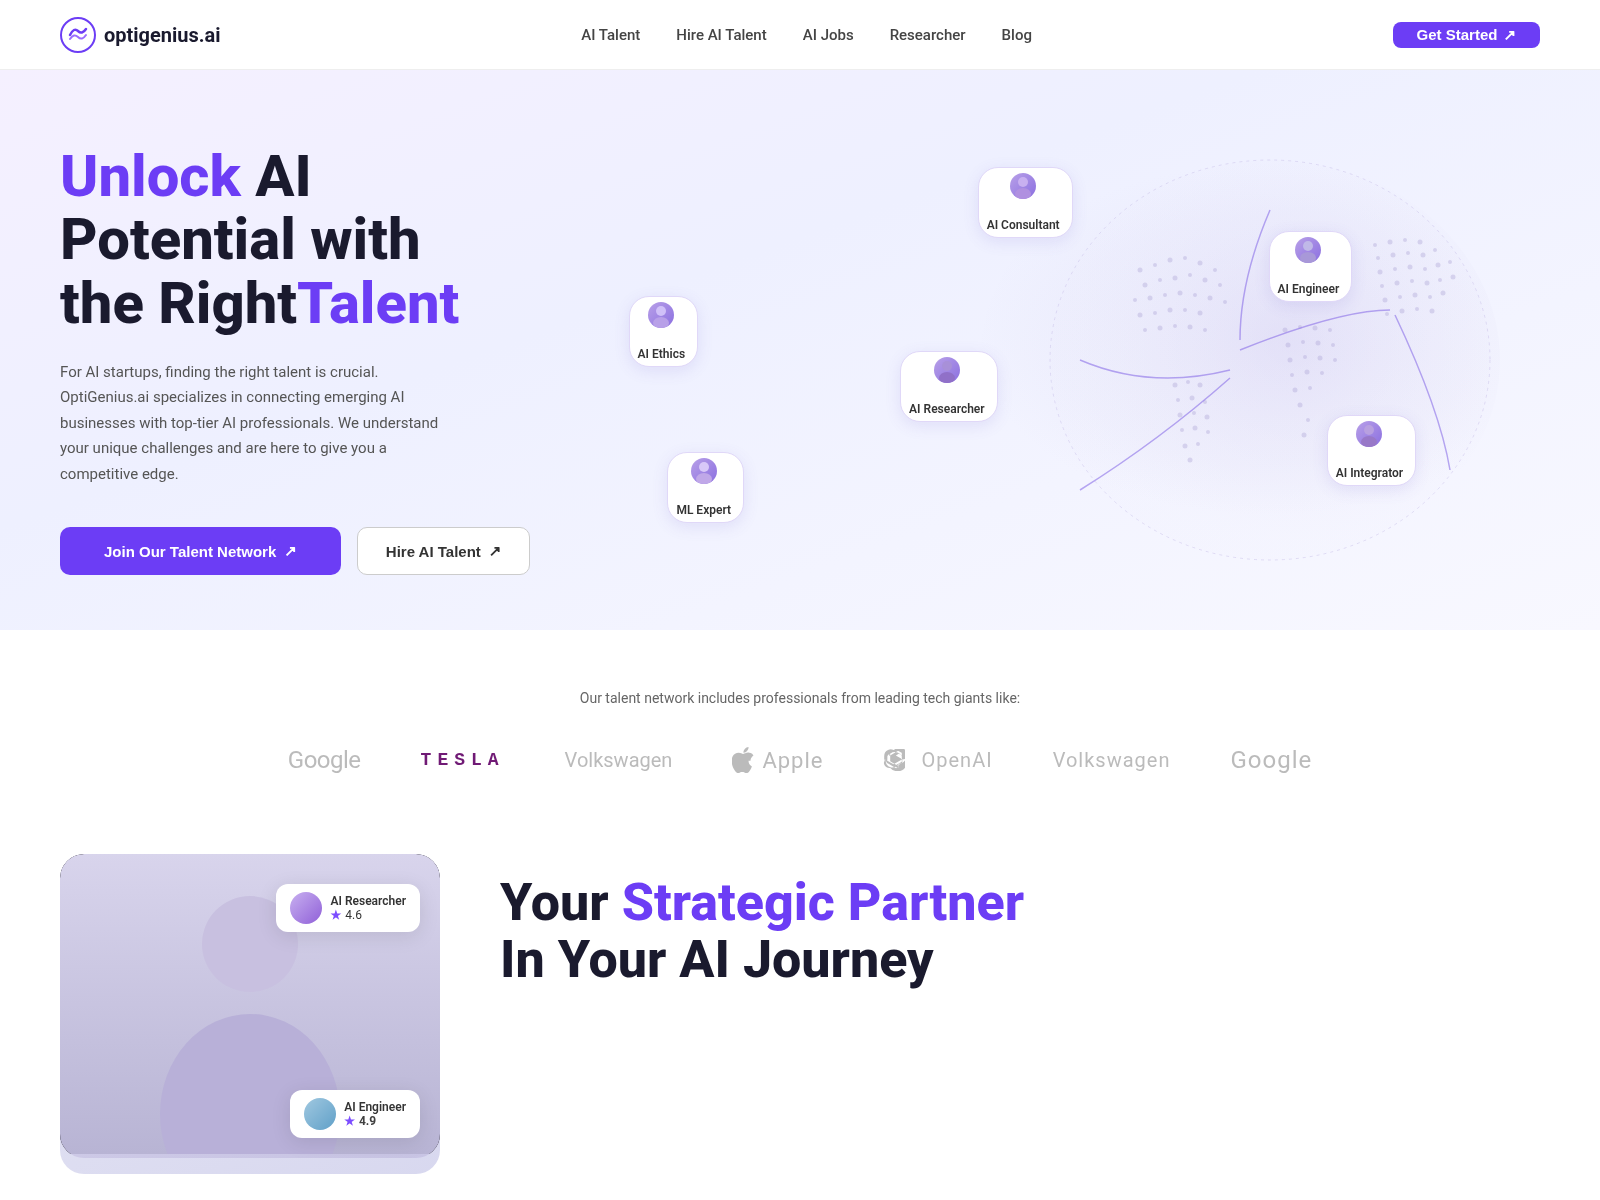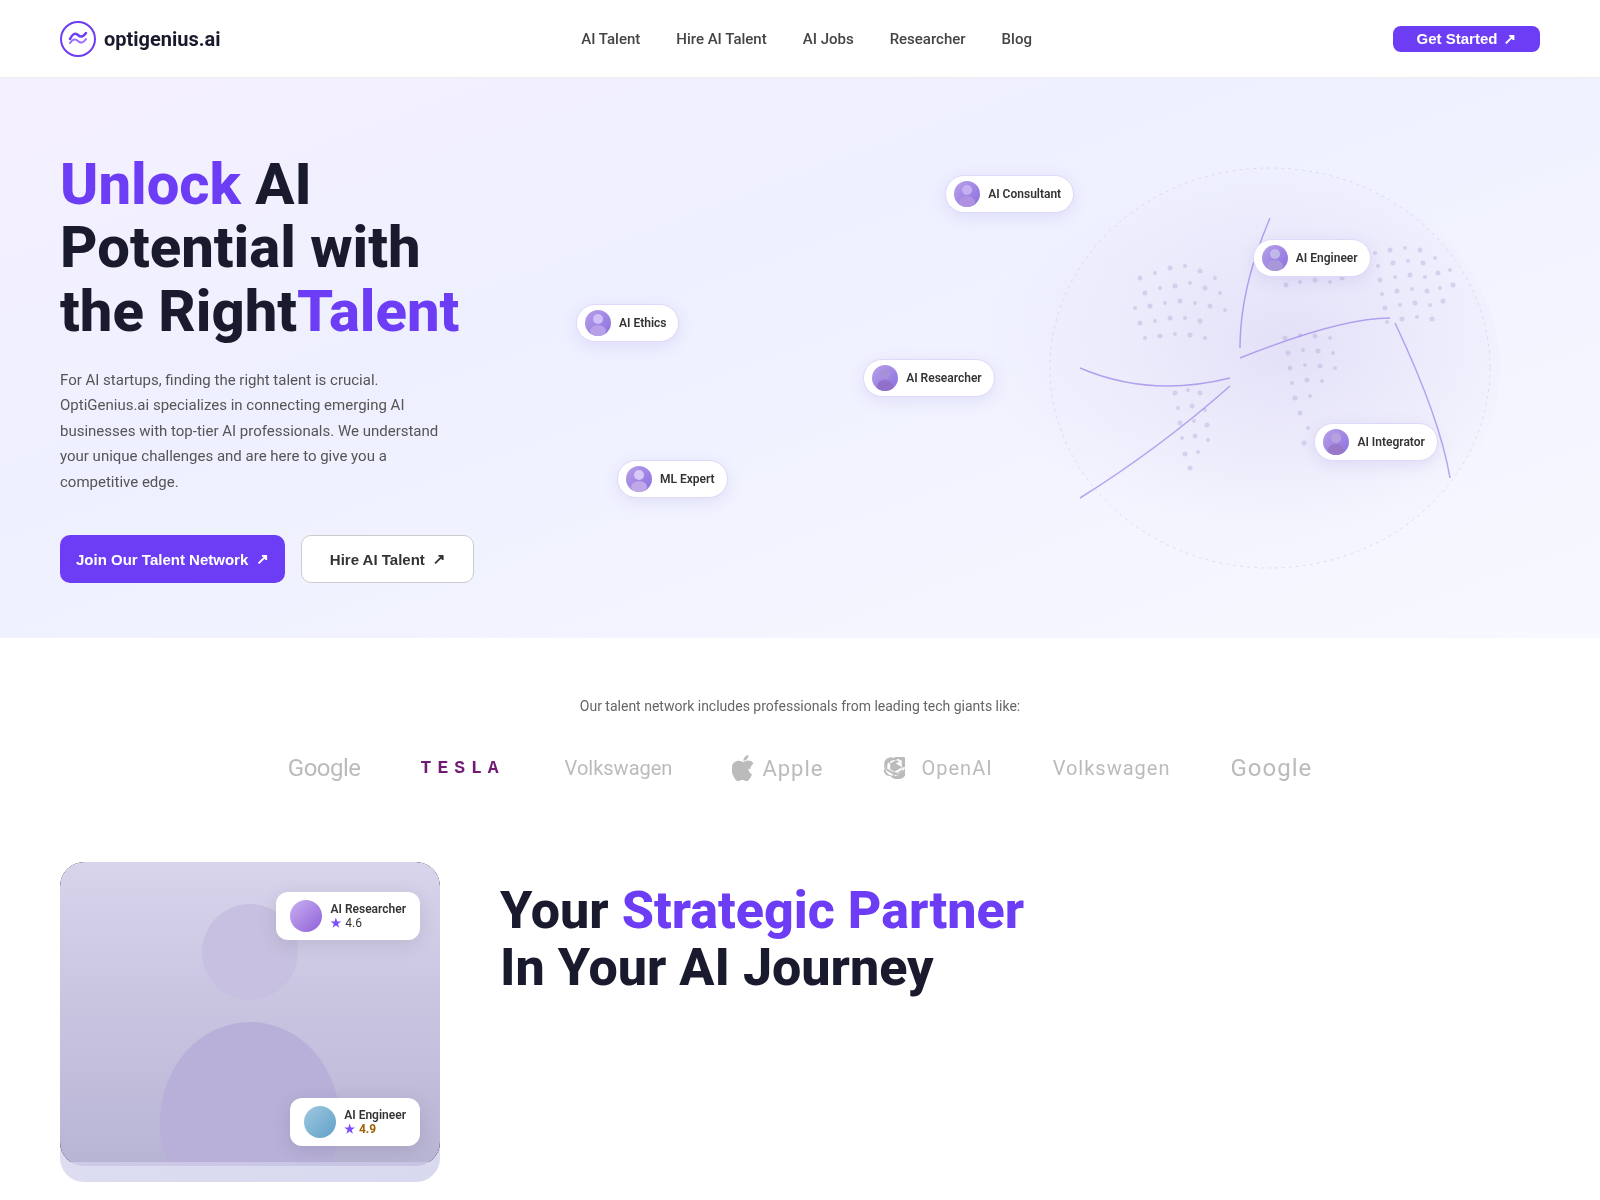--- a/index.html
+++ b/index.html
@@ -1,21 +1,21 @@
 <!DOCTYPE html>
 <html><head>
   <meta charset="utf-8">
   <style>
     * { margin: 0; padding: 0; box-sizing: border-box; }
     body { font-family: -apple-system, BlinkMacSystemFont, 'Segoe UI', Roboto, sans-serif; background: #fff; overflow-x: hidden; }
 
     
     nav {
       display: flex; align-items: center; justify-content: space-between;
-      padding: 0 60px; height: 78px;
+      padding: 0 60px; height: 70px;
       background: #fff; border-bottom: 1px solid #eee;
       position: sticky; top: 0; z-index: 100;
     }
     .nav-logo { display: flex; align-items: center; gap: 8px; cursor: pointer; }
     .logo-icon { width: 36px; height: 36px; }
     .logo-text { font-size: 20px; font-weight: 700; color: #1a1a2e; }
     .nav-links { display: flex; gap: 36px; list-style: none; }
     .nav-links a { text-decoration: none; color: #444; font-size: 15px; font-weight: 500; }
     .nav-cta {
       background: #6c3df5; color: #ffffff; border: none; padding: 4px 24px;
@@ -29,21 +29,21 @@
       min-height: 560px; display: flex; align-items: center;
       padding: 60px 60px 40px;
       position: relative; overflow: hidden;
     }
     .hero-left { max-width: 480px; flex-shrink: 0; }
     .hero-title { font-size: 58px; font-weight: 800; line-height: 1.1; margin-bottom: 24px; color: #1a1a2e; }
     .hero-title .purple { color: #6c3df5; }
     .hero-desc { font-size: 15px; color: #555; line-height: 1.7; margin-bottom: 40px; max-width: 400px; }
     .hero-buttons { display: flex; gap: 16px; flex-wrap: wrap; }
     .btn-primary {
-      background: #6c3df5; color: #fff; border: none; padding: 14px 16px;
+      background: #6c3df5; color: #fff; border: none; padding: 14px 44px;
       border-radius: 10px; font-size: 15px; font-weight: 600; cursor: pointer;
       display: flex; align-items: center; gap: 8px;
     }
     .btn-outline {
       background: #fff; color: #333; border: 1.5px solid #ccc; padding: 14px 28px;
       border-radius: 10px; font-size: 15px; font-weight: 600; cursor: pointer;
       display: flex; align-items: center; gap: 8px;
     }
 
     
@@ -70,24 +70,25 @@
       width: 560px; height: 460px;
     }
 
     
     .talent-node {
       position: absolute;
       background: #fff;
       border: 1.5px solid #e0d8f8;
       border-radius: 20px;
       padding: 5px 12px 5px 8px;
-      display: flex; align-items: center; gap: 8px;
+      display: flex; align-items: center; gap: 19px;
       font-size: 12px; font-weight: 600; color: #333;
       box-shadow: 0 4px 16px rgba(100,80,200,0.12);
       white-space: nowrap;
+      flex-direction: column;
     }
     .talent-avatar {
       width: 26px; height: 26px; border-radius: 50%;
       background: linear-gradient(135deg, #b8a0e8, #8b6fe0);
       display: flex; align-items: center; justify-content: center;
       font-size: 10px; color: #fff; font-weight: 700;
       overflow: hidden;
     }
     
     .node-consultant { top: 8%; left: 42%; }
@@ -473,21 +474,21 @@
         </div>
       </div>
 
       
       <div class="card-badge card-badge-bottom">
         <div class="badge-avatar" style="background: linear-gradient(135deg,#a0c8e0,#60a0c8);"></div>
         <div>
           <div style="font-size:12px; font-weight:600; color:#333;">AI Engineer</div>
           <div style="display:flex; align-items:center; gap:4px;">
             <span class="badge-stars">★</span>
-            <span style="font-size:12px; font-weight:700; color:#a16207;">4.9</span>
+            <span style="font-size:12px; font-weight:700; color:#404040;">4.9</span>
           </div>
         </div>
       </div>
     </div>
   </div>
 
   <div class="strategic-text">
     <h2 class="strategic-title">
       <span>Your</span>
       <span class="purple">Strategic Partner</span><br>

